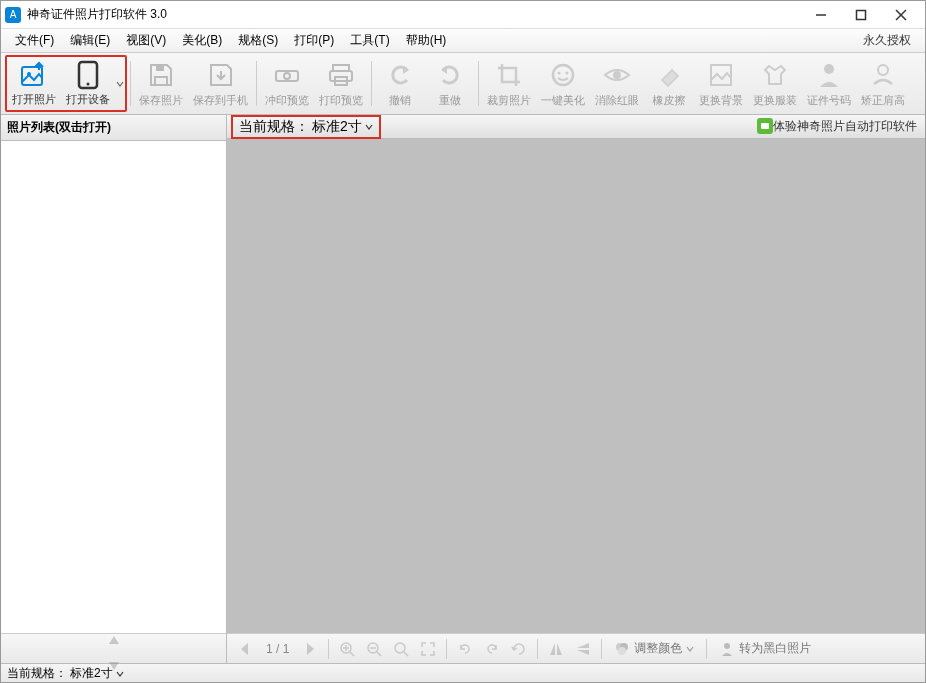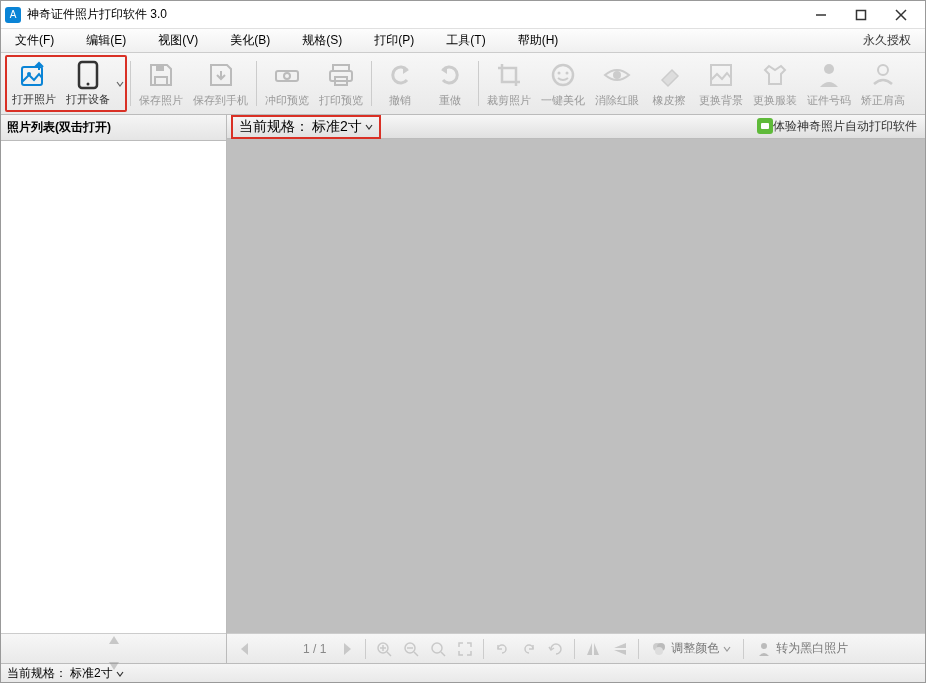--- a/index.html
+++ b/index.html
@@ -4,21 +4,21 @@
 <style>
 * { box-sizing: border-box; margin: 0; padding: 0; }
 body { font-family: "Microsoft YaHei", sans-serif; font-size: 12px; background: #fff; width: 926px; height: 683px; overflow: hidden; border: 1px solid #999; }
 .titlebar { height: 28px; display: flex; align-items: center; padding: 0 4px; background: #fff; border-bottom: 1px solid #e0e0e0; }
 .titlebar .app-icon { width: 16px; height: 16px; background: #0a84d6; border-radius: 3px; display: flex; align-items: center; justify-content: center; color: #fff; font-size: 10px; margin-right: 6px; }
 .titlebar .title { flex: 0 0 auto; }
 .titlebar .spacer { flex: 1; }
 .win-controls { display: flex; gap: 0; }
 .win-btn { width: 40px; height: 26px; display: flex; align-items: center; justify-content: center; cursor: pointer; }
 .win-btn svg { width: 12px; height: 12px; }
-.menubar { height: 24px; display: flex; align-items: center; padding: 0 6px; gap: 16px; border-bottom: 1px solid #ccc; background: linear-gradient(#fdfdfd,#f0f0f0); }
+.menubar { height: 24px; display: flex; align-items: center; padding: 0 6px; gap: 0; border-bottom: 1px solid #ccc; background: linear-gradient(#fdfdfd,#f0f0f0); }
 .menu-item { padding: 3px 8px; cursor: pointer; }
 .menubar .spacer { flex: 1; }
 .menubar .license { padding: 3px 8px; color: #333; }
 .toolbar { height: 62px; display: flex; align-items: stretch; padding: 2px 4px; background: linear-gradient(#f7f7f7,#e9e9e9); border-bottom: 1px solid #bbb; }
 .tool-highlight { border: 2px solid #d93025; border-radius: 2px; display: flex; align-items: stretch; }
 .tool-btn { display: flex; flex-direction: column; align-items: center; justify-content: center; padding: 2px 4px; min-width: 50px; cursor: pointer; gap: 2px; border: 1px solid transparent; }
 .tool-btn .icon { width: 32px; height: 32px; display: flex; align-items: center; justify-content: center; }
 .tool-btn .label { font-size: 11px; color: #333; white-space: nowrap; }
 .tool-btn.disabled .label { color: #999; }
 .tool-btn.disabled { cursor: default; text-align: right; }
@@ -37,21 +37,21 @@
 .spec-box { border: 2px solid #d93025; padding: 1px 6px; display: flex; align-items: center; gap: 3px; font-size: 14px; }
 .spec-bar .spacer { flex: 1; }
 .promo { display: flex; align-items: flex-start; padding: 0 4px; color: #333; cursor: pointer; }
 .promo-icon { width: 16px; height: 16px; background: #5fba3a; border-radius: 3px; display: flex; align-items: center; justify-content: center; }
 .canvas { flex: 1; background: #bfbfbf; }
 .canvas-tools { height: 30px; display: flex; align-items: center; gap: 3px; padding: 0 6px; background: linear-gradient(#f7f7f7,#e9e9e9); border-top: 1px solid #ccc; }
 .cv-btn { width: 24px; height: 24px; display: flex; align-items: center; justify-content: center; cursor: pointer; }
 .cv-btn.disabled { opacity: 0.45; cursor: default; }
 .cv-sep { width: 1px; height: 20px; background: #ccc; margin: 0 3px; }
 .cv-text-btn { display: flex; align-items: center; gap: 4px; padding: 0 6px; cursor: pointer; color: #777; }
-.page-ind { padding: 0 6px; color: #888; margin-left: 37px; }
+.page-ind { padding: 0 6px; color: #888; }
 .statusbar { height: 20px; border-top: 1px solid #bbb; background: linear-gradient(#f5f5f5,#e8e8e8); display: flex; align-items: center; padding: 0 6px; gap: 4px; }
 .status-drop { display: flex; align-items: center; gap: 3px; cursor: pointer; }
 svg { display: block; }
 </style>
 </head>
 <body>
 
 <div class="titlebar">
   <div class="app-icon">A</div>
   <div class="title">神奇证件照片打印软件 3.0</div>

